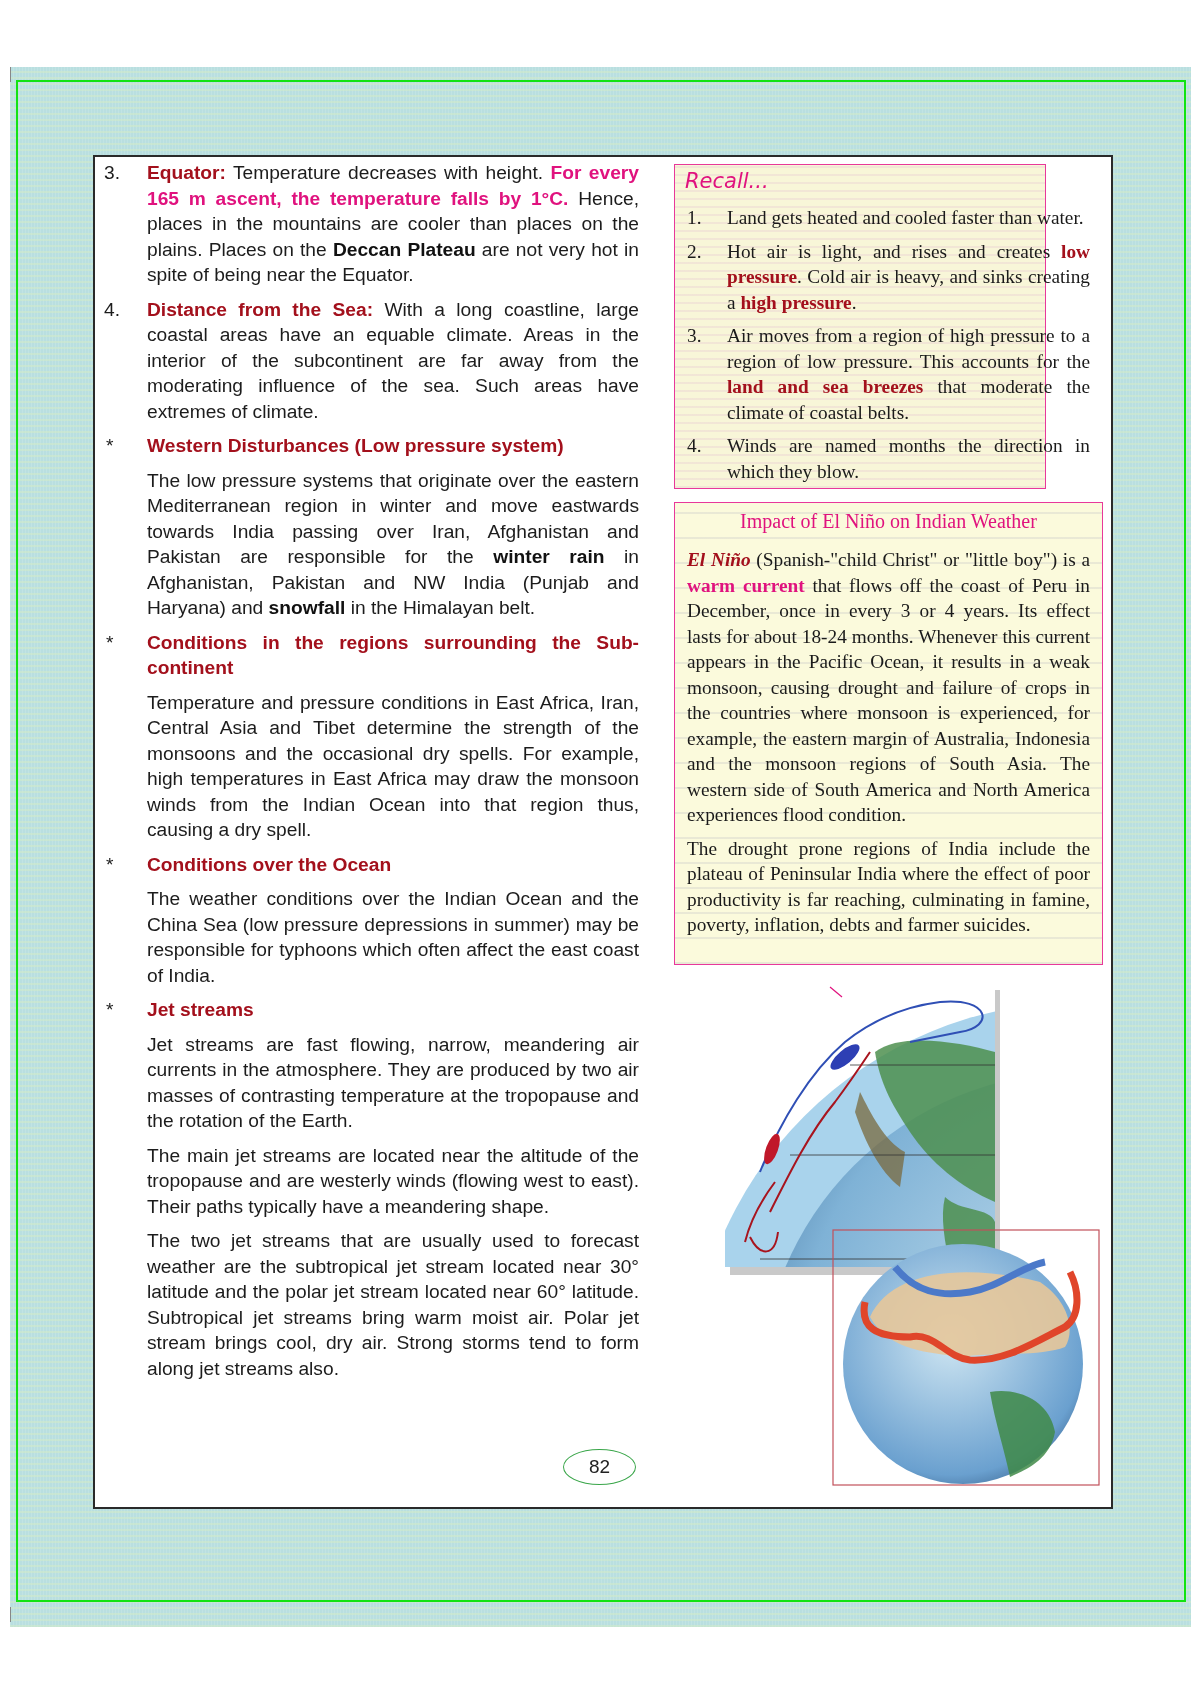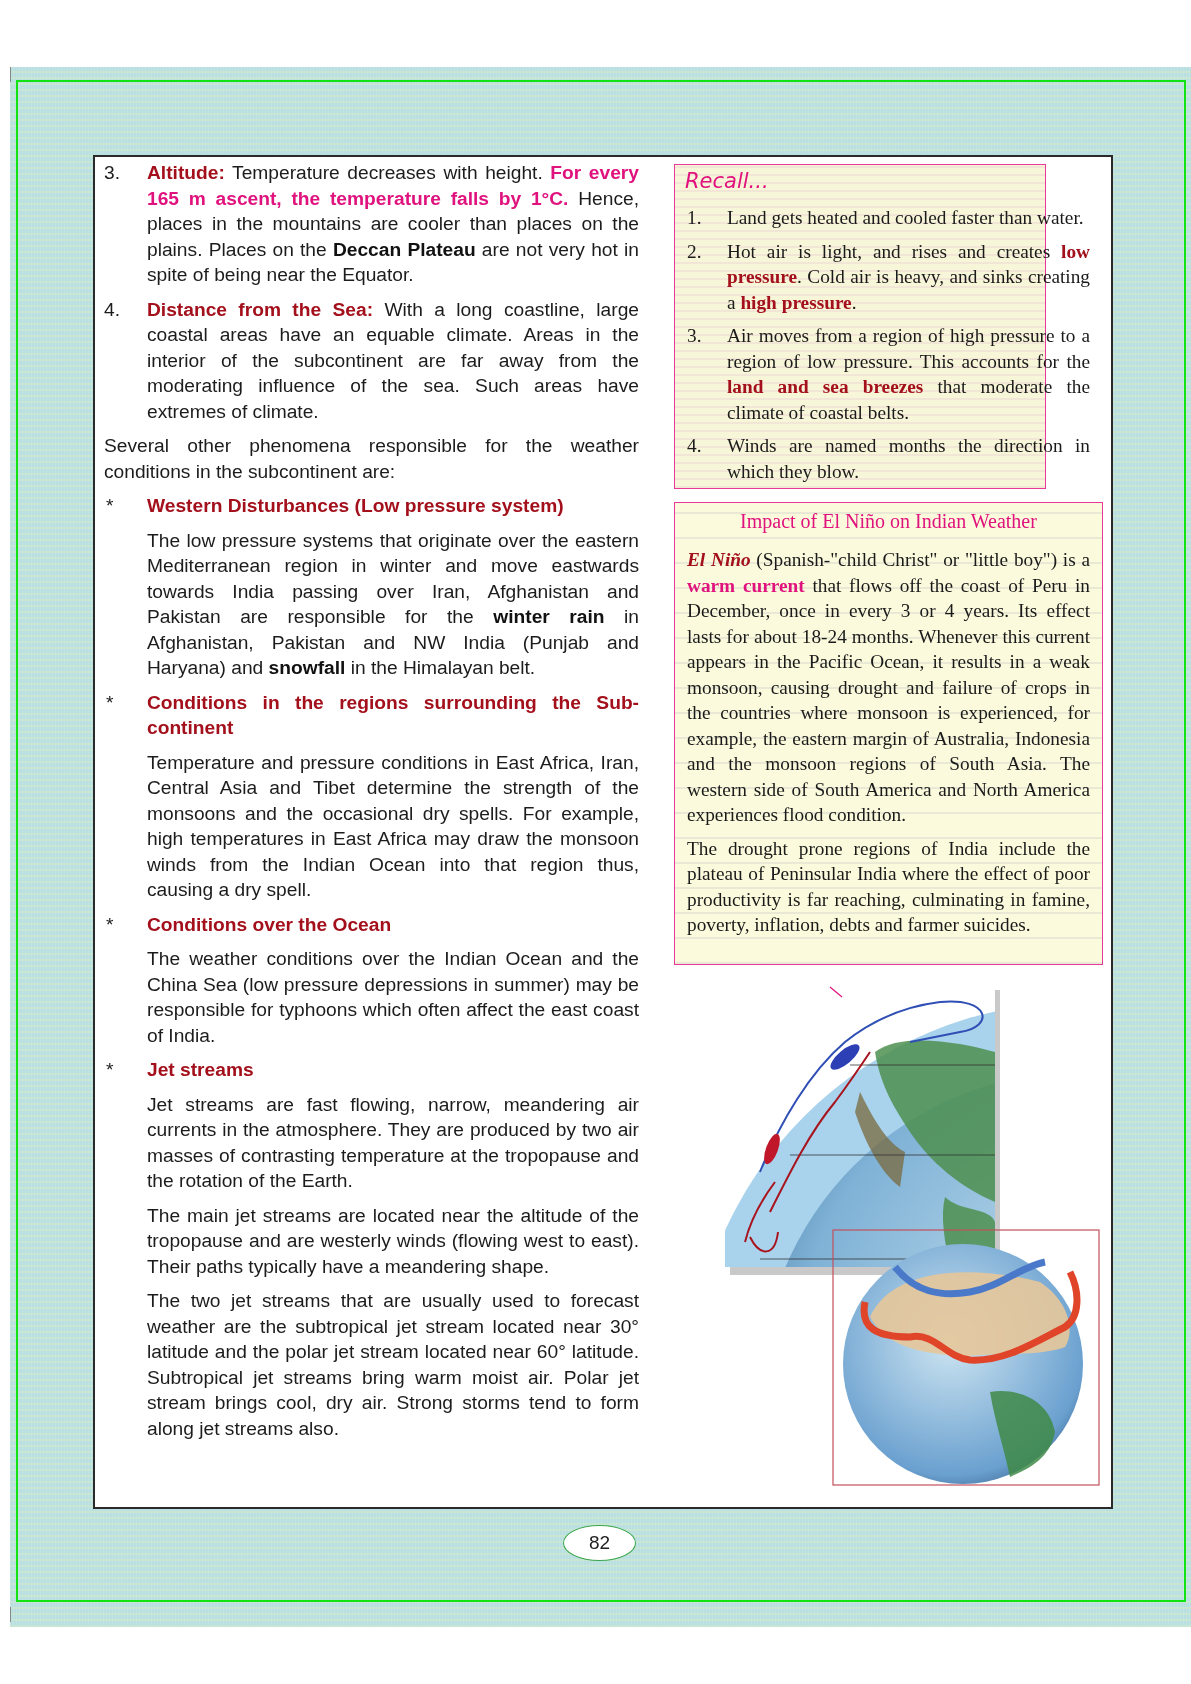--- a/index.html
+++ b/index.html
@@ -66,44 +66,43 @@
     color: #e0127e; font-weight: normal; font-size: 20px;
   }
   .elnino-body { position: absolute; left: 12px; top: 44px; width: 403px; }
   .elnino-body p { margin: 0 0 8px 0; text-align: justify; }
   .it-red { color: #a3101c; font-weight: bold; font-style: italic; }
   .pink-s { color: #e0127e; font-weight: bold; }
 
   .figure { position: absolute; left: 660px; top: 972px; width: 450px; height: 530px; }
 
   .page-num {
-    position: absolute; left: 563px; top: 1525px; width: 73px; height: 36px;
+    position: absolute; left: 563px; top: 1449px; width: 73px; height: 36px;
     border: 1.5px solid #3aa64a; border-radius: 50%; background: #ffffff; box-sizing: border-box;
     font-size: 19px; color: #222; text-align: center; line-height: 33px;
   }
 </style>
 </head>
 <body>
 
 <div class="sheet"></div>
 <div class="crop-mark" style="left:10px;top:67px;height:15px;"></div>
 <div class="crop-mark" style="left:10px;top:1607px;height:15px;"></div>
 <div class="green-frame"></div>
 <div class="content-box"></div>
 
 <div class="left-col">
   <p class="num-item">
     <span class="num">3.</span>
-    <span class="red-h">Altitude:</span><span> Temperature decreases with height. </span><span class="pink-b">For every 165 m ascent, the temperature falls by 1°C.</span><span> Hence, places in the mountains are cooler than places on the plains. Places on the </span><span class="blk-b">Deccan Plateau</span><span> are not very hot in spite of being near the Equator.</span>
+    <span class="red-h">Equator:</span><span> Temperature decreases with height. </span><span class="pink-b">For every 165 m ascent, the temperature falls by 1°C.</span><span> Hence, places in the mountains are cooler than places on the plains. Places on the </span><span class="blk-b">Deccan Plateau</span><span> are not very hot in spite of being near the Equator.</span>
   </p>
   <p class="num-item" style="margin-top:9px;">
     <span class="num">4.</span>
     <span class="red-h">Distance from the Sea:</span><span> With a long coastline, large coastal areas have an equable climate. Areas in the interior of the subcontinent are far away from the moderating influence of the sea. Such areas have extremes of climate.</span>
   </p>
-  <p class="para" style="margin-top:9px;">Several other phenomena responsible for the weather conditions in the subcontinent are:</p>
 
   <p class="bullet-h" style="margin-top:9px;">
     <span class="star">*</span><span>Western Disturbances (Low pressure system)</span>
   </p>
   <p class="indent" style="margin-top:9px;">
     <span>The low pressure systems that originate over the eastern Mediterranean region in winter and move eastwards towards India passing over Iran, Afghanistan and Pakistan are responsible for the </span><span class="blk-b">winter rain</span><span> in Afghanistan, Pakistan and NW India (Punjab and Haryana) and </span><span class="blk-b">snowfall</span><span> in the Himalayan belt.</span>
   </p>
 
   <p class="bullet-h" style="margin-top:9px;">
     <span class="star">*</span><span>Conditions in the regions surrounding the Sub-continent</span>

